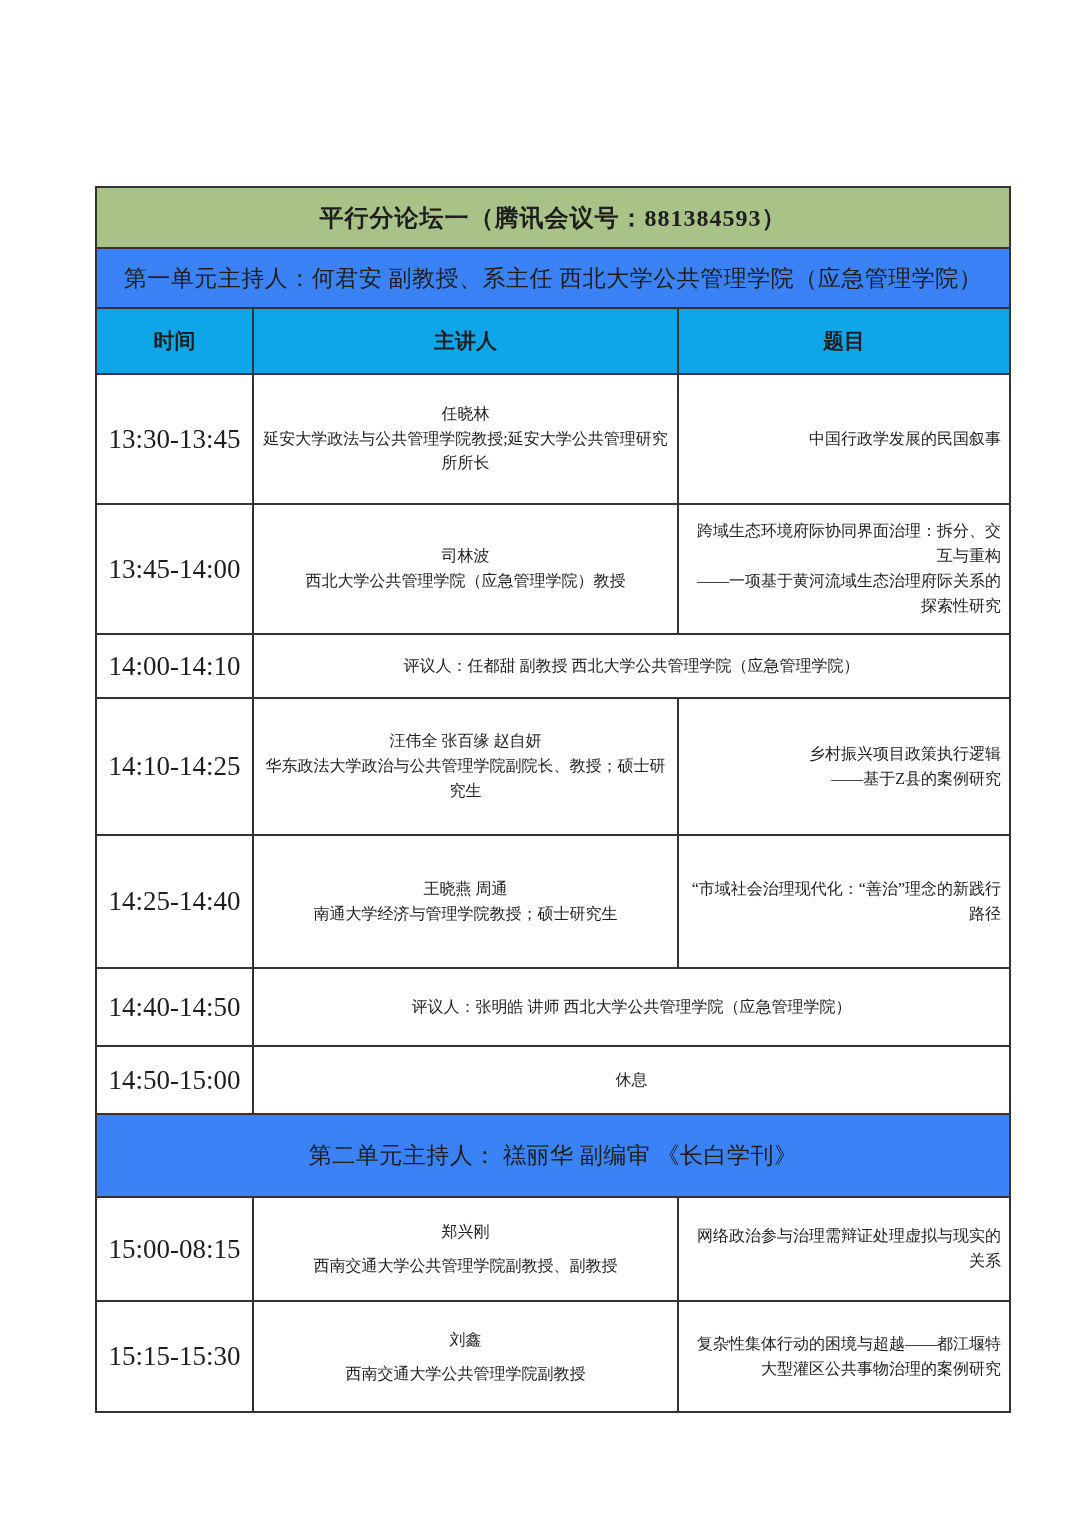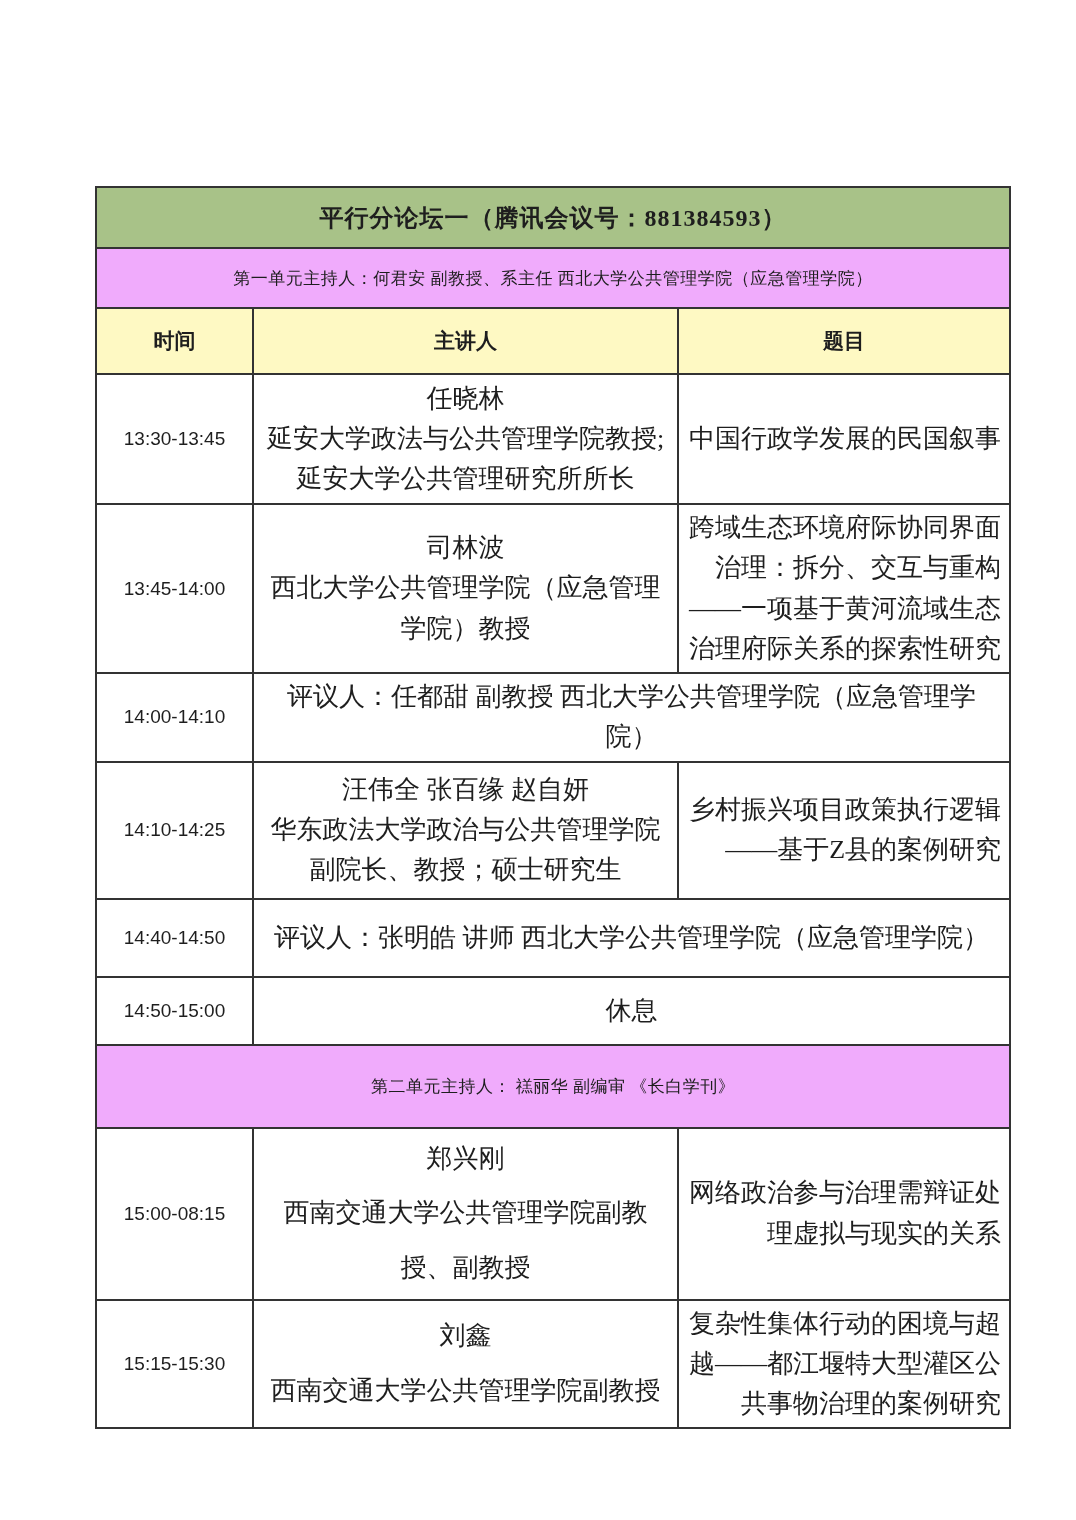--- a/index.html
+++ b/index.html
@@ -30,36 +30,36 @@
   .c-topic   { width: 332px; }
 
   .title-cell {
     background: #a8c288;
     font-weight: bold;
     font-size: 24px;
     letter-spacing: 1px;
     margin-left: 28px;
   }
   .unit-cell {
-    background: #f0abfc;
-    font-size: 17px;
+    background: #3b82f6;
+    font-size: 23px;
     letter-spacing: 0.5px;
   }
   .head-cell {
     font-weight: bold;
     font-size: 21px;
-    background: #fef9c3;
+    background: #0ea5e9;
   }
   .time-cell {
-    font-family: Liberation Sans, sans-serif;
-    font-size: 19px;
+    font-family: Liberation Serif, serif;
+    font-size: 27px;
     white-space: nowrap;
   }
   .speaker-cell, .topic-cell, .note-cell {
-    font-size: 26px;
+    font-size: 16px;
     line-height: 1.55;
   }
   .topic-cell { white-space: pre-line; text-align: right; }
   .speaker-cell.roomy { line-height: 2.1; }
 </style>
 </head>
 <body>
 
 <table class="schedule">
   <colgroup>
@@ -110,20 +110,28 @@
   <tr style="height:137px">
     <td class="time-cell">14:10-14:25</td>
     <td class="speaker-cell">
       <div>汪伟全 张百缘 赵自妍</div>
       <div>华东政法大学政治与公共管理学院副院长、教授；硕士研究生</div>
     </td>
     <td class="topic-cell">乡村振兴项目政策执行逻辑
 ——基于Z县的案例研究</td>
   </tr>
 
+  <tr style="height:133px">
+    <td class="time-cell">14:25-14:40</td>
+    <td class="speaker-cell">
+      <div>王晓燕 周通</div>
+      <div>南通大学经济与管理学院教授；硕士研究生</div>
+    </td>
+    <td class="topic-cell">“市域社会治理现代化：“善治”理念的新践行路径</td>
+  </tr>
 
   <tr style="height:78px">
     <td class="time-cell">14:40-14:50</td>
     <td colspan="2" class="note-cell">评议人：张明皓 讲师 西北大学公共管理学院（应急管理学院）</td>
   </tr>
 
   <tr style="height:68px">
     <td class="time-cell">14:50-15:00</td>
     <td colspan="2" class="note-cell">休息</td>
   </tr>

